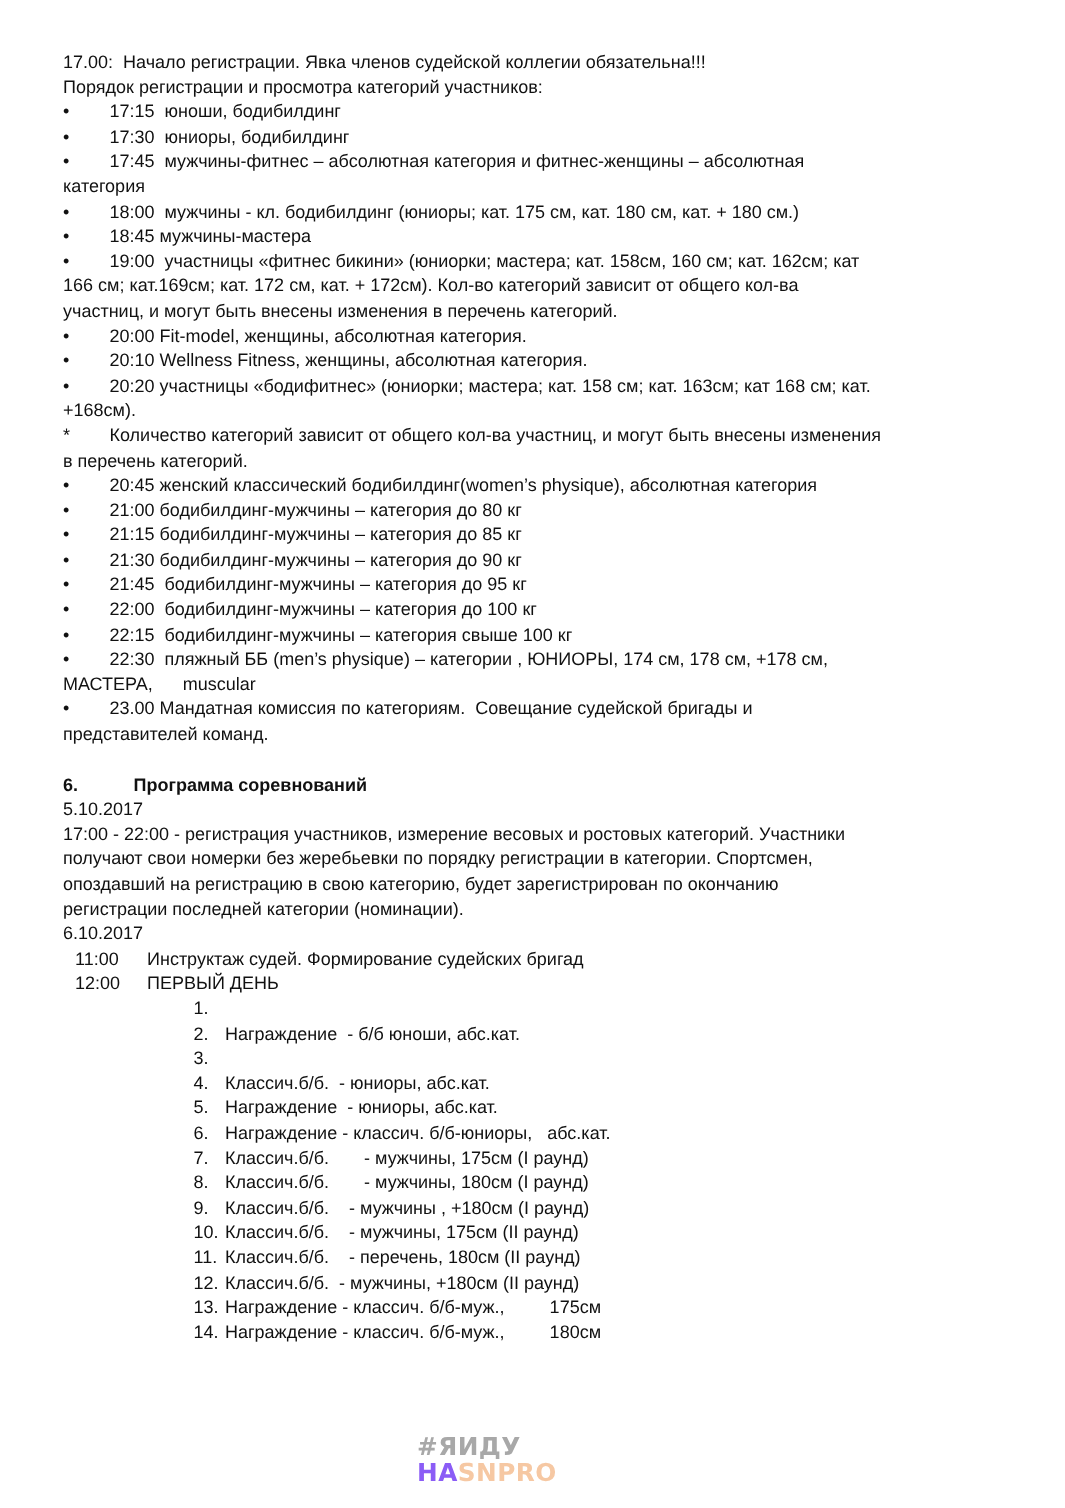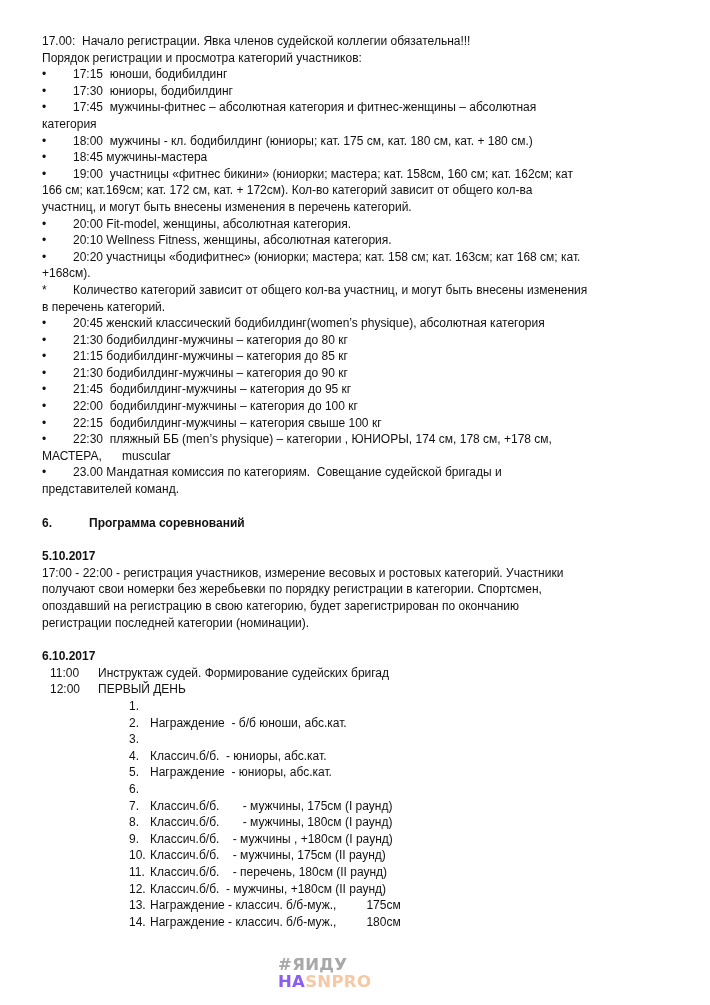--- a/index.html
+++ b/index.html
@@ -5,21 +5,21 @@
   html, body { margin: 0; padding: 0; background: #ffffff; }
   body { width: 710px; height: 1005px; position: relative; overflow: hidden;
          font-family: "Liberation Sans", sans-serif; color: #111; }
   .page { position: absolute; left: 42px; top: 33px; width: 650px; font-size: 12px; line-height: 16.6px; }
   .line { white-space: pre; }
   .bullet-row { display: flex; }
   .bul { width: 31px; flex: none; }
   .cont { padding-left: 0; }
   .heading { font-weight: bold; margin-top: 17px; display: flex; }
   .heading .num { width: 47px; }
-  .date { font-weight: bold; margin-top: 17px; }
+  .date { font-weight: normal; margin-top: 0; }
   .sched { display: flex; padding-left: 8px; }
   .sched .t { width: 48px; flex: none; }
   .prog { padding-left: 87px; }
   .prog-item { display: flex; }
   .prog-item .n { width: 21px; flex: none; }
   .watermark { position: absolute; left: 278px; top: 956px; font-family: "DejaVu Sans", sans-serif;
                font-weight: bold; font-size: 16.5px; line-height: 17px; letter-spacing: 0.3px; }
   .wm1 { color: #a8a8a8; }
   .wm-gray { color: #8b5cf6; }
   .wm-orange { color: #f6c8a3; }
@@ -76,21 +76,21 @@
         <span class="bul">*</span>
         <span class="line">Количество категорий зависит от общего кол-ва участниц, и могут быть внесены изменения</span>
       </div>
       <div class="line cont">в перечень категорий.</div>
       <div class="bullet-row">
         <span class="bul">•</span>
         <span class="line">20:45 женский классический бодибилдинг(women’s physique), абсолютная категория</span>
       </div>
       <div class="bullet-row">
         <span class="bul">•</span>
-        <span class="line">21:30 бодибилдинг-мужчины – категория до 80 кг</span>
+        <span class="line">21:00 бодибилдинг-мужчины – категория до 80 кг</span>
       </div>
       <div class="bullet-row">
         <span class="bul">•</span>
         <span class="line">21:15 бодибилдинг-мужчины – категория до 85 кг</span>
       </div>
       <div class="bullet-row">
         <span class="bul">•</span>
         <span class="line">21:30 бодибилдинг-мужчины – категория до 90 кг</span>
       </div>
       <div class="bullet-row">
@@ -155,20 +155,21 @@
       <div class="prog-item">
         <span class="n">4.</span>
         <span class="line">Классич.б/б.  - юниоры, абс.кат.</span>
       </div>
       <div class="prog-item">
         <span class="n">5.</span>
         <span class="line">Награждение  - юниоры, абс.кат.</span>
       </div>
       <div class="prog-item">
         <span class="n">6.</span>
+        <span class="line">Награждение - классич. б/б-юниоры,   абс.кат.</span>
       </div>
       <div class="prog-item">
         <span class="n">7.</span>
         <span class="line">Классич.б/б.       - мужчины, 175см (I раунд)</span>
       </div>
       <div class="prog-item">
         <span class="n">8.</span>
         <span class="line">Классич.б/б.       - мужчины, 180см (I раунд)</span>
       </div>
       <div class="prog-item">

